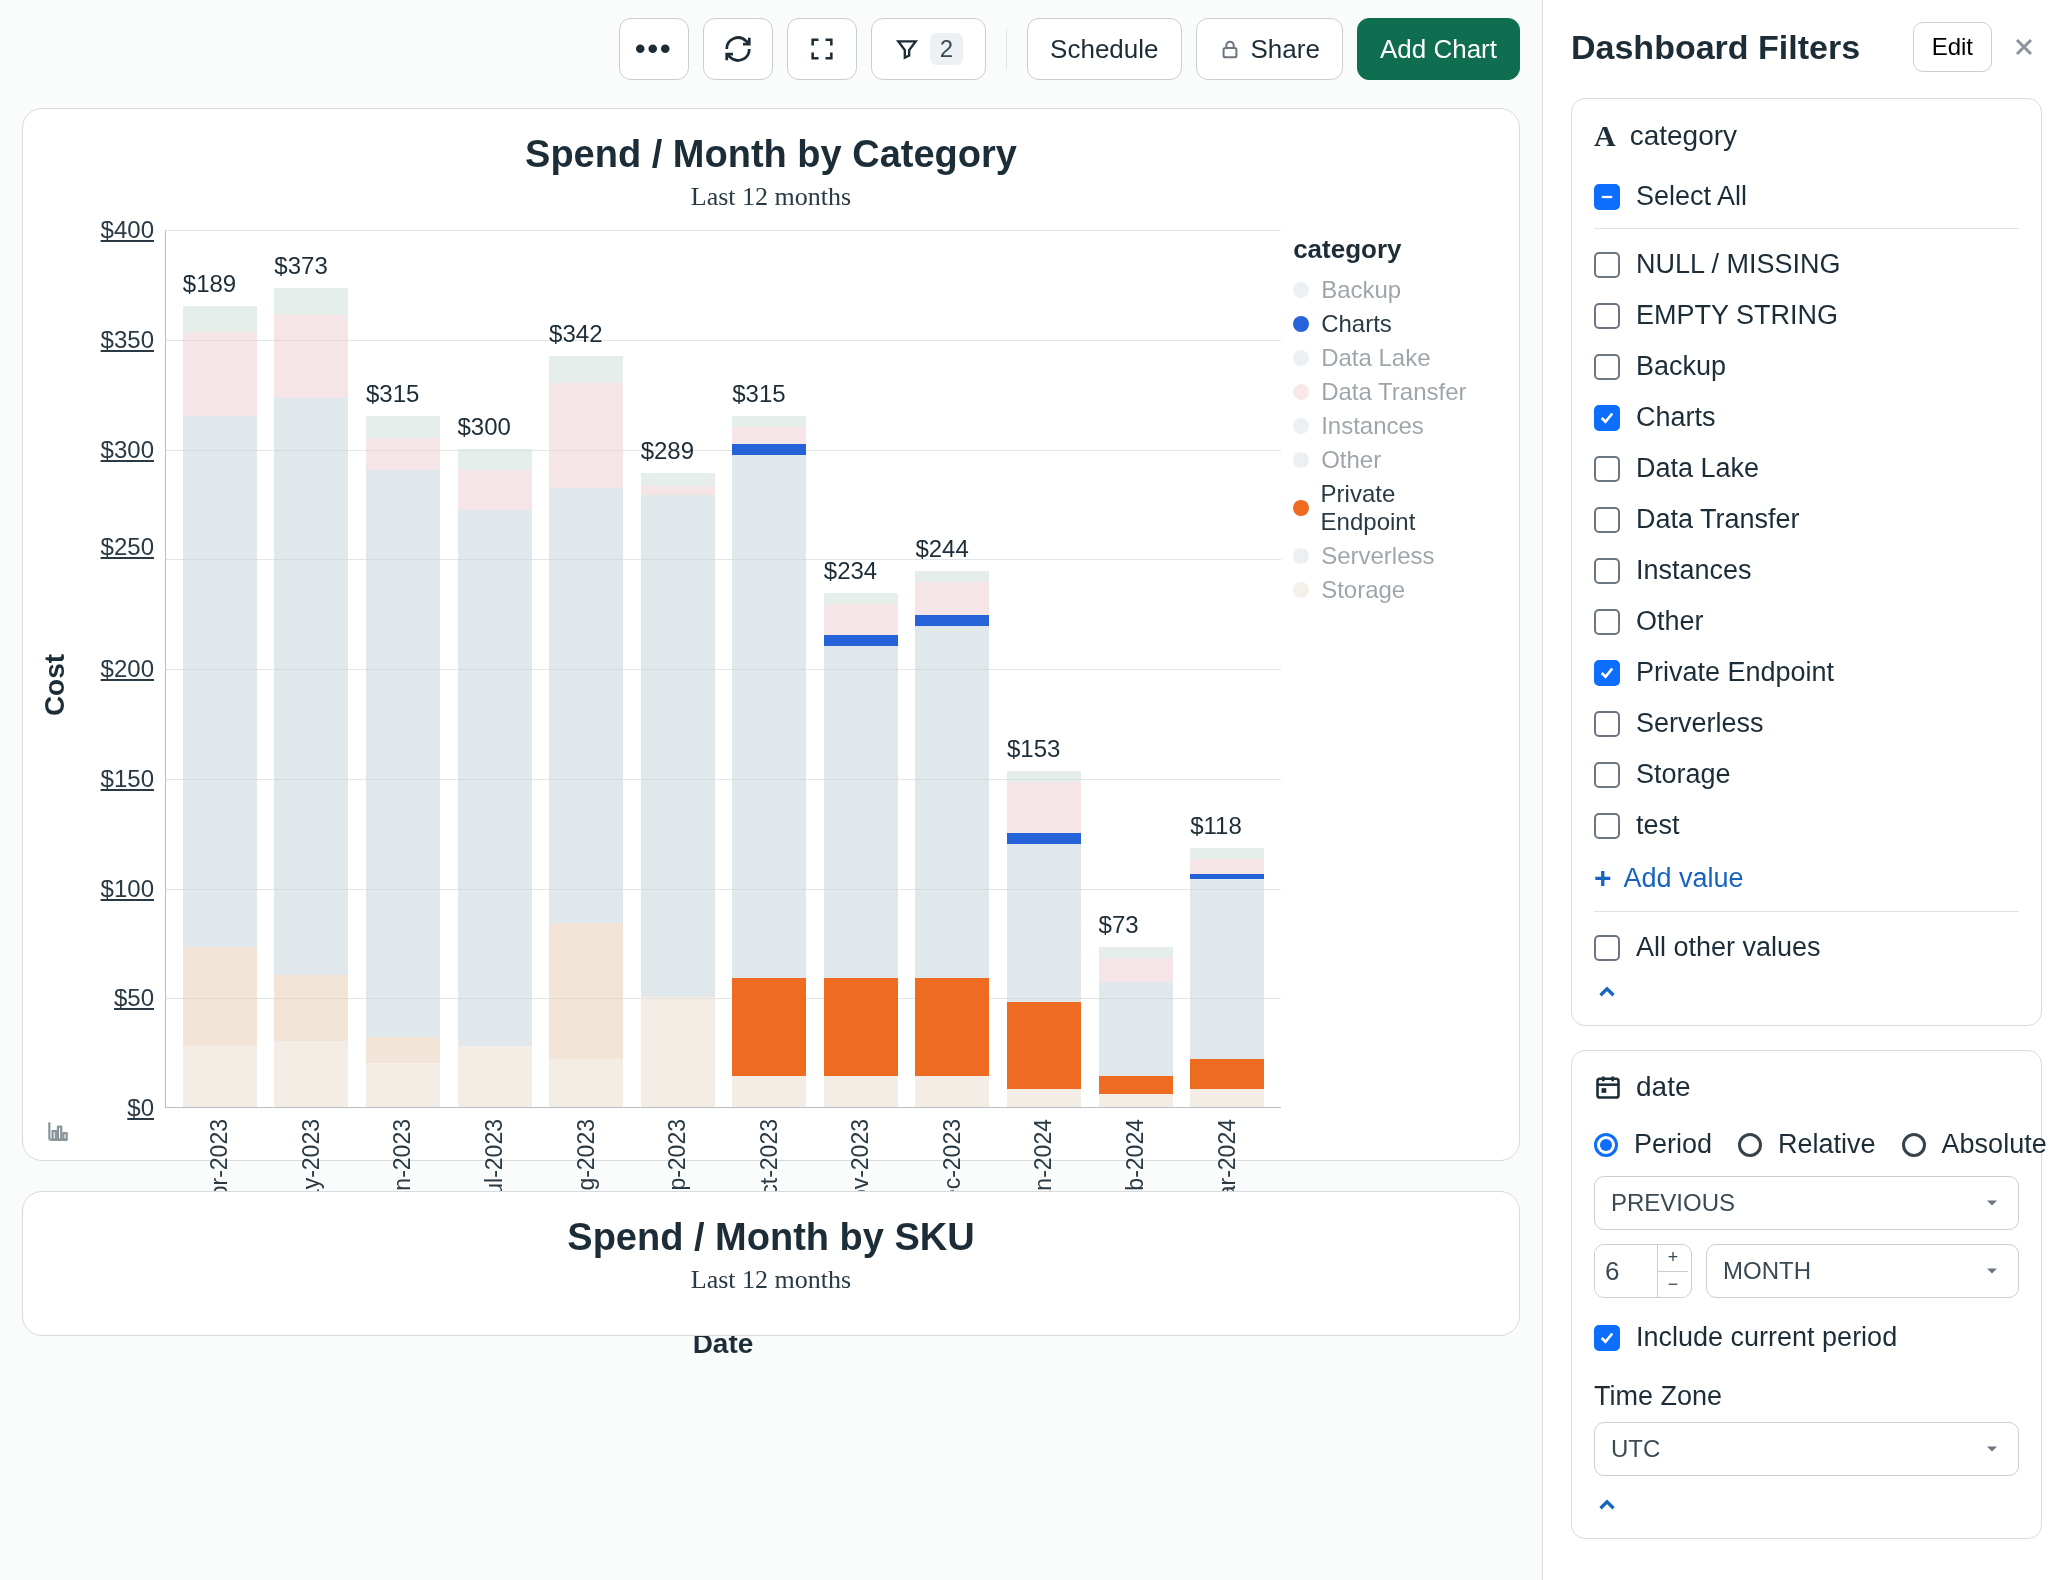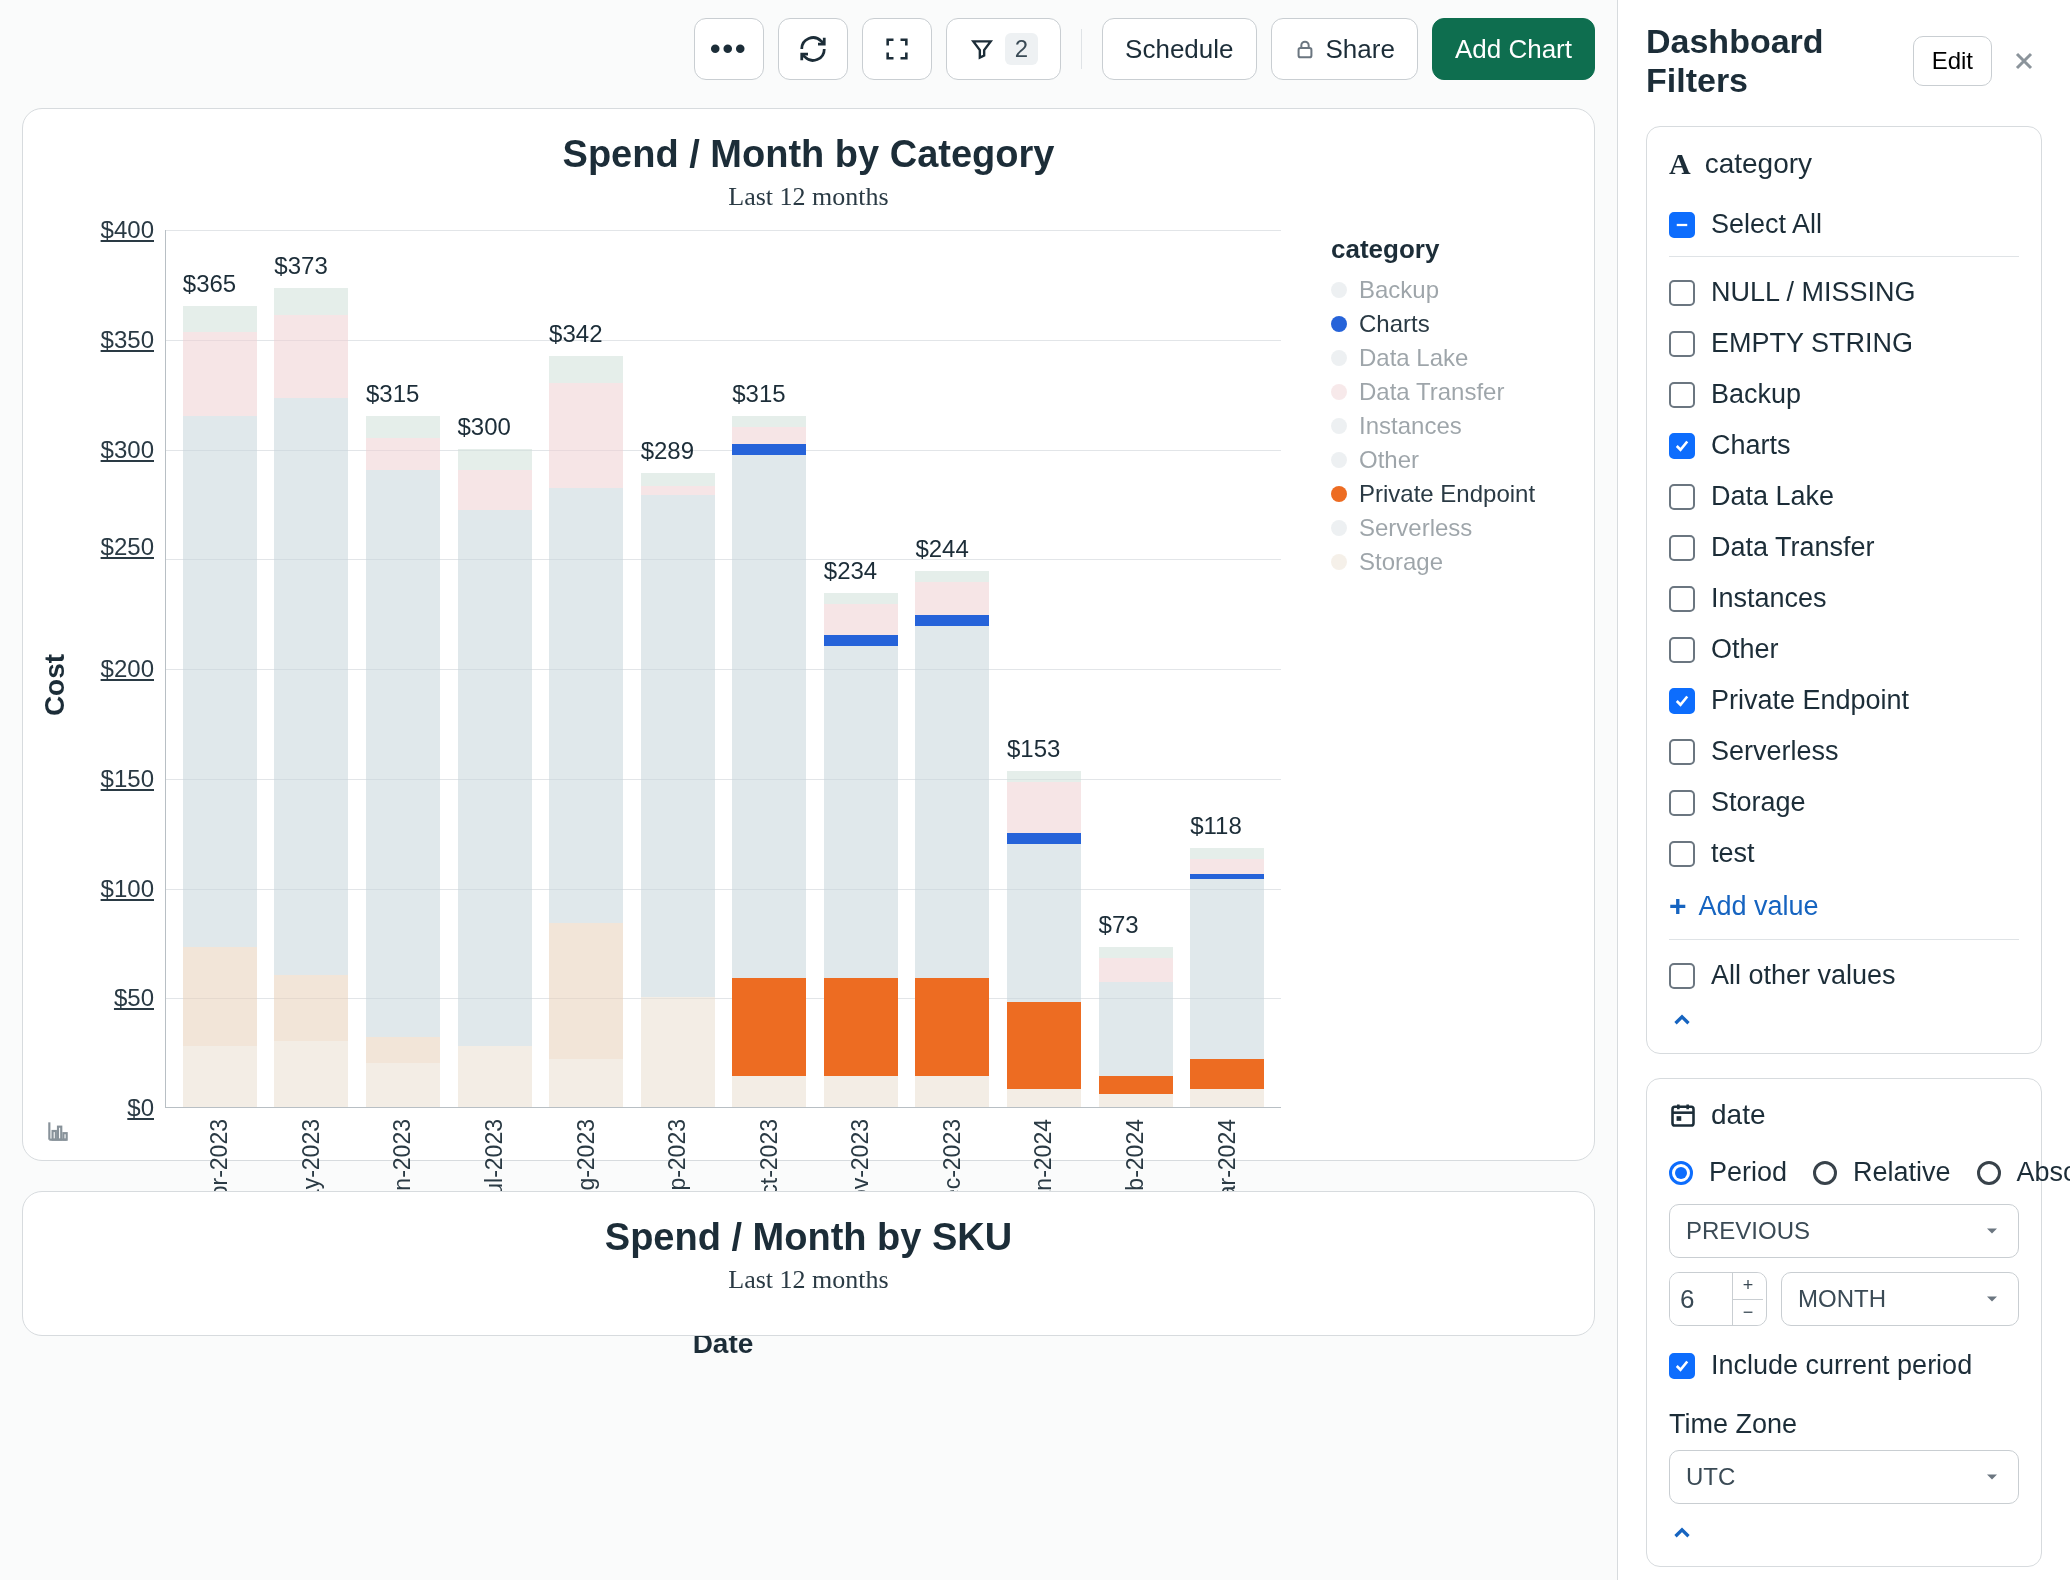--- a/index.html
+++ b/index.html
@@ -42,21 +42,21 @@
   .seg{width:100%;}
   .bar-label{position:absolute;bottom:100%;margin-bottom:8px;font-size:24px;color:#1c2d38;white-space:nowrap;}
   .x-tick{position:absolute;top:100%;font-size:23px;color:#2a3a44;writing-mode:vertical-rl;transform:rotate(180deg);margin-top:12px;white-space:nowrap;}
   .legend{margin-left:30px;margin-top:4px;}
   .legend-title{font-size:26px;font-weight:700;margin-bottom:8px;}
   .legend-item{display:flex;align-items:center;gap:12px;font-size:24px;color:#2a3a44;padding:3px 0;}
   .legend-item.dim{opacity:0.45;}
   .swatch{width:16px;height:16px;border-radius:50%;}
   .mini-icon{position:absolute;left:22px;bottom:16px;color:#88929a;}
   
-  .side{width:453px;border-left:1.5px solid var(--panel-border);background:#fff;padding:22px 28px 20px 28px;overflow:auto;}
+  .side{width:528px;border-left:1.5px solid var(--panel-border);background:#fff;padding:22px 28px 20px 28px;overflow:auto;}
   .side-head{display:flex;align-items:center;gap:14px;margin-bottom:26px;}
   .side-title{font-size:34px;font-weight:700;flex:1;}
   .edit-btn{height:50px;border:1.5px solid var(--border);border-radius:10px;background:#fff;font-size:24px;padding:0 18px;cursor:pointer;}
   .close-x{font-size:32px;color:#8b949b;cursor:pointer;padding:4px 6px;}
   .filter-card{border:1.5px solid var(--panel-border);border-radius:14px;padding:20px 22px 14px 22px;margin-bottom:24px;}
   .filter-head{display:flex;align-items:center;gap:14px;font-size:28px;color:#1c2d38;margin-bottom:18px;}
   .chk-row{display:flex;align-items:center;gap:16px;font-size:27px;color:#1c2d38;padding:10px 0;}
   .chk{width:26px;height:26px;border:2.5px solid #6b7680;border-radius:5px;flex-shrink:0;display:inline-flex;align-items:center;justify-content:center;}
   .chk.checked{background:var(--accent-blue);border-color:var(--accent-blue);}
   .chk.indeterminate{background:var(--accent-blue);border-color:var(--accent-blue);}
@@ -152,21 +152,21 @@
               <div class="grid-line" style="top: 0px;"></div>
               <div class="y-tick" style="top: 0px;">$400</div>
               <div class="bars">
                 <div class="bar-col">
                   <div class="bar-stack">
                     <div class="seg" style="height: 61.46px; background: rgb(234, 223, 207); opacity: 0.55;"></div>
                     <div class="seg" style="height: 98.775px; background: rgb(232, 208, 184); opacity: 0.55;"></div>
                     <div class="seg" style="height: 531.19px; background: rgb(199, 214, 218); opacity: 0.55;"></div>
                     <div class="seg" style="height: 83.41px; background: rgb(239, 207, 210); opacity: 0.55;"></div>
                     <div class="seg" style="height: 26.34px; background: rgb(207, 224, 216); opacity: 0.55;"></div>
-                    <div class="bar-label">$365</div>
+                    <div class="bar-label">$189</div>
                   </div>
                   <div class="x-tick">Apr-2023</div>
                 </div>
                 <div class="bar-col">
                   <div class="bar-stack">
                     <div class="seg" style="height: 65.85px; background: rgb(234, 223, 207); opacity: 0.55;"></div>
                     <div class="seg" style="height: 65.85px; background: rgb(232, 208, 184); opacity: 0.55;"></div>
                     <div class="seg" style="height: 577.285px; background: rgb(199, 214, 218); opacity: 0.55;"></div>
                     <div class="seg" style="height: 83.41px; background: rgb(239, 207, 210); opacity: 0.55;"></div>
                     <div class="seg" style="height: 26.34px; background: rgb(207, 224, 216); opacity: 0.55;"></div>

